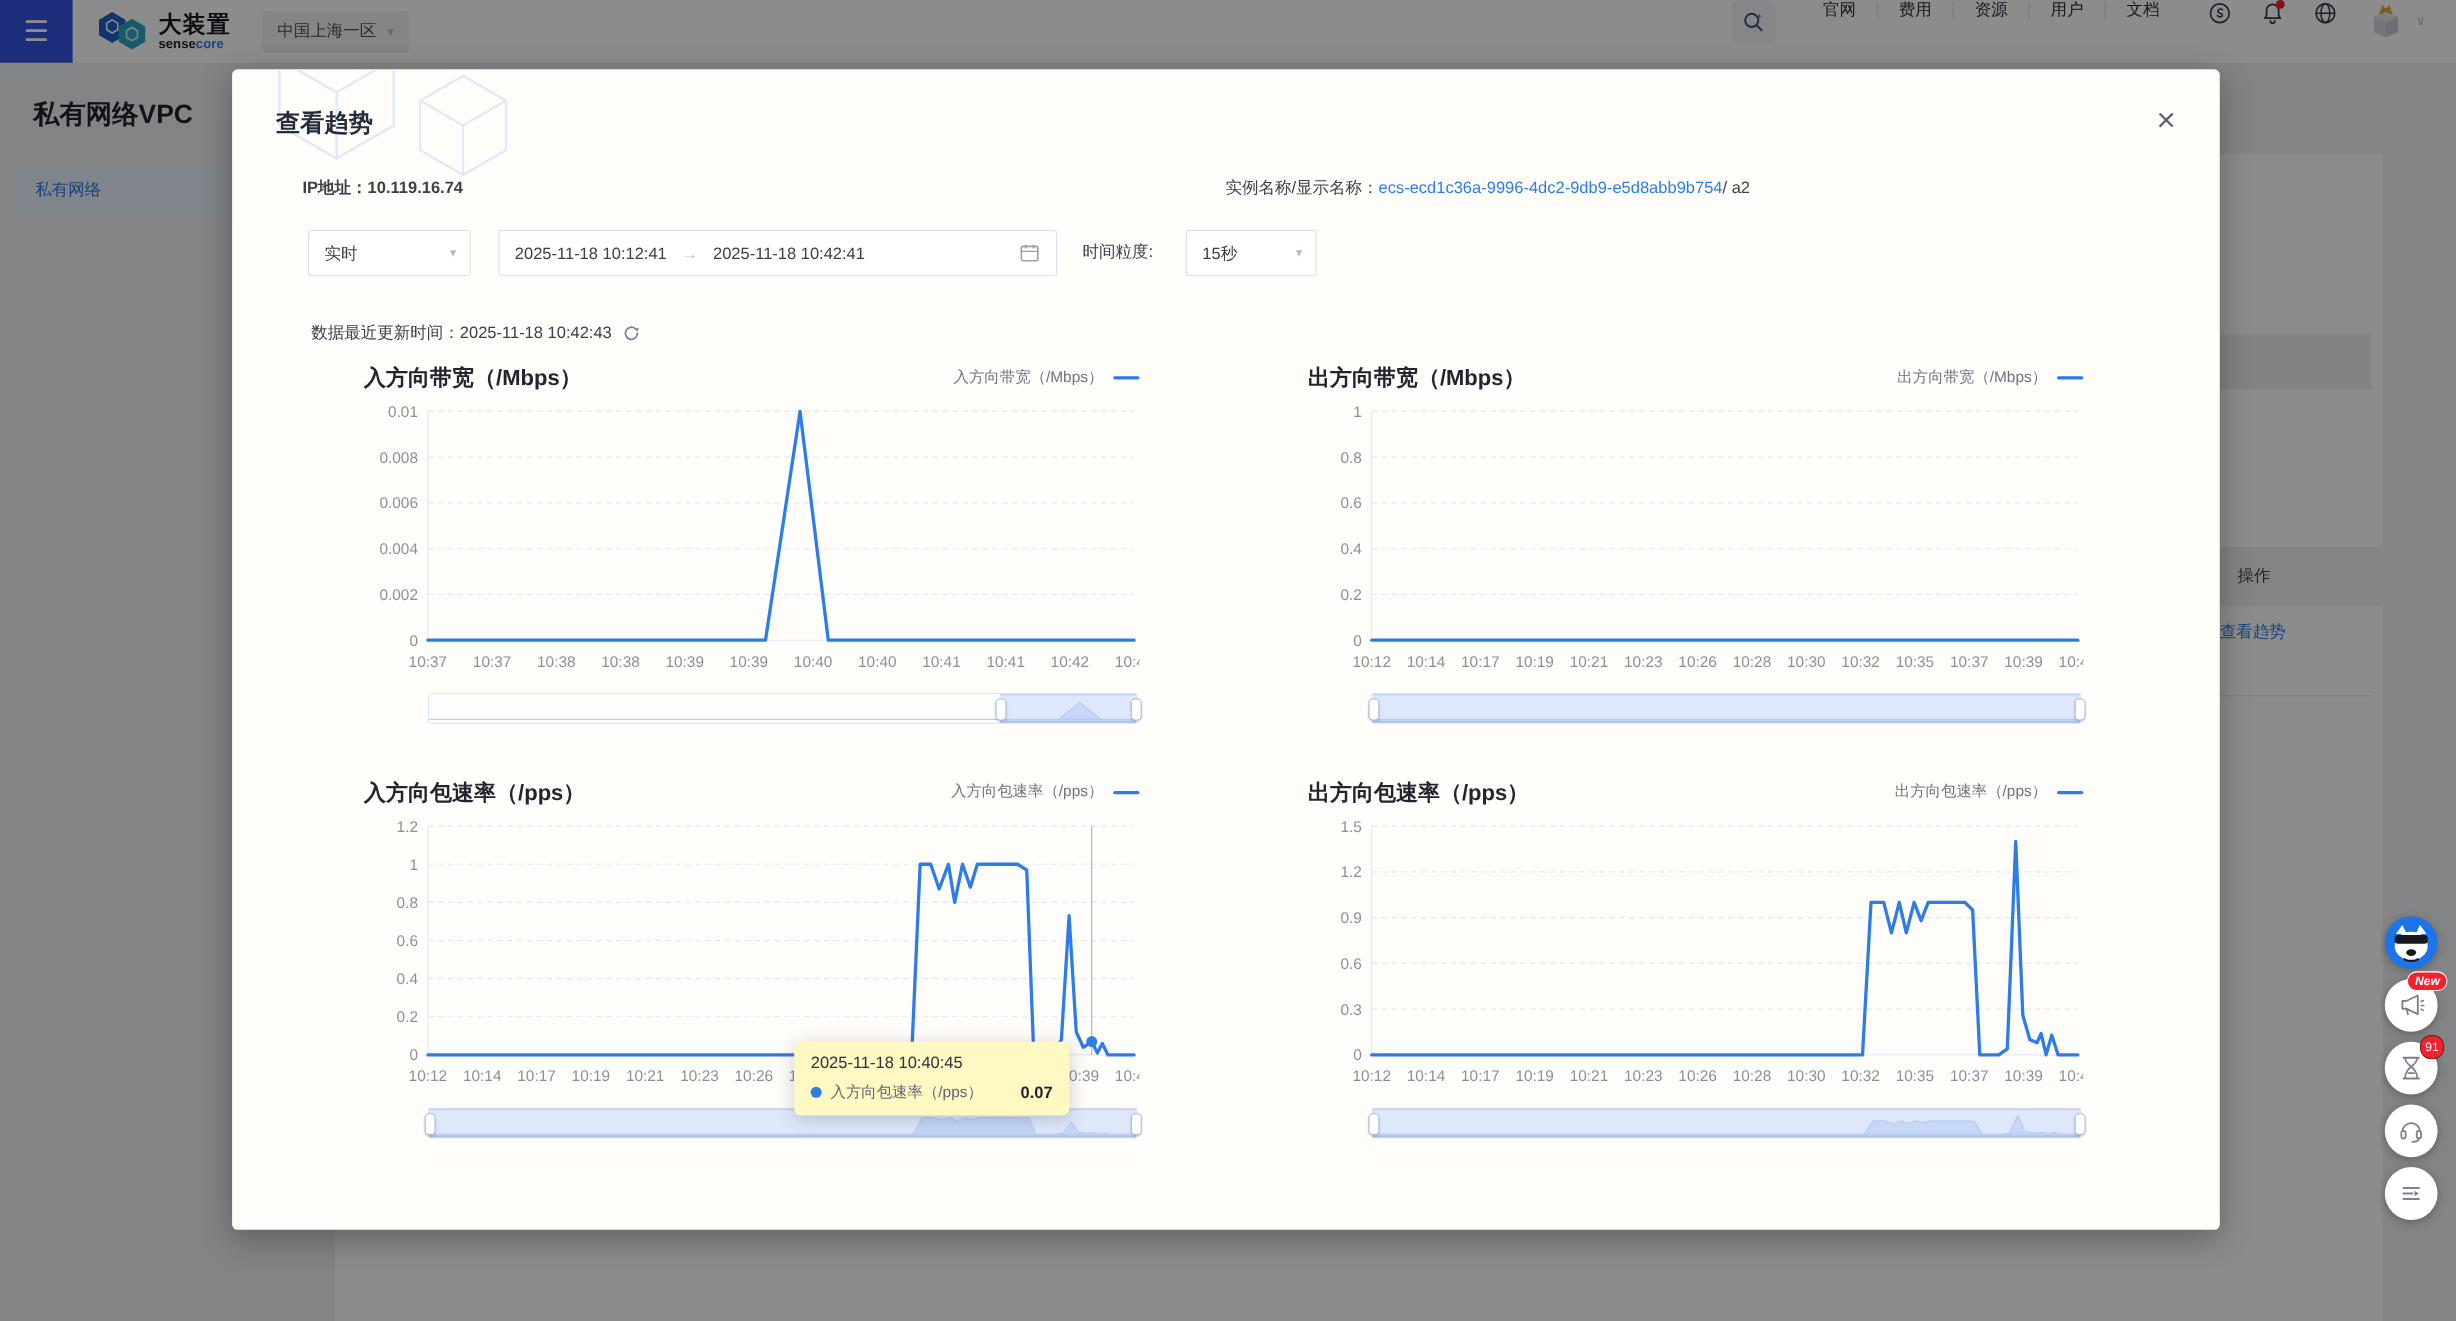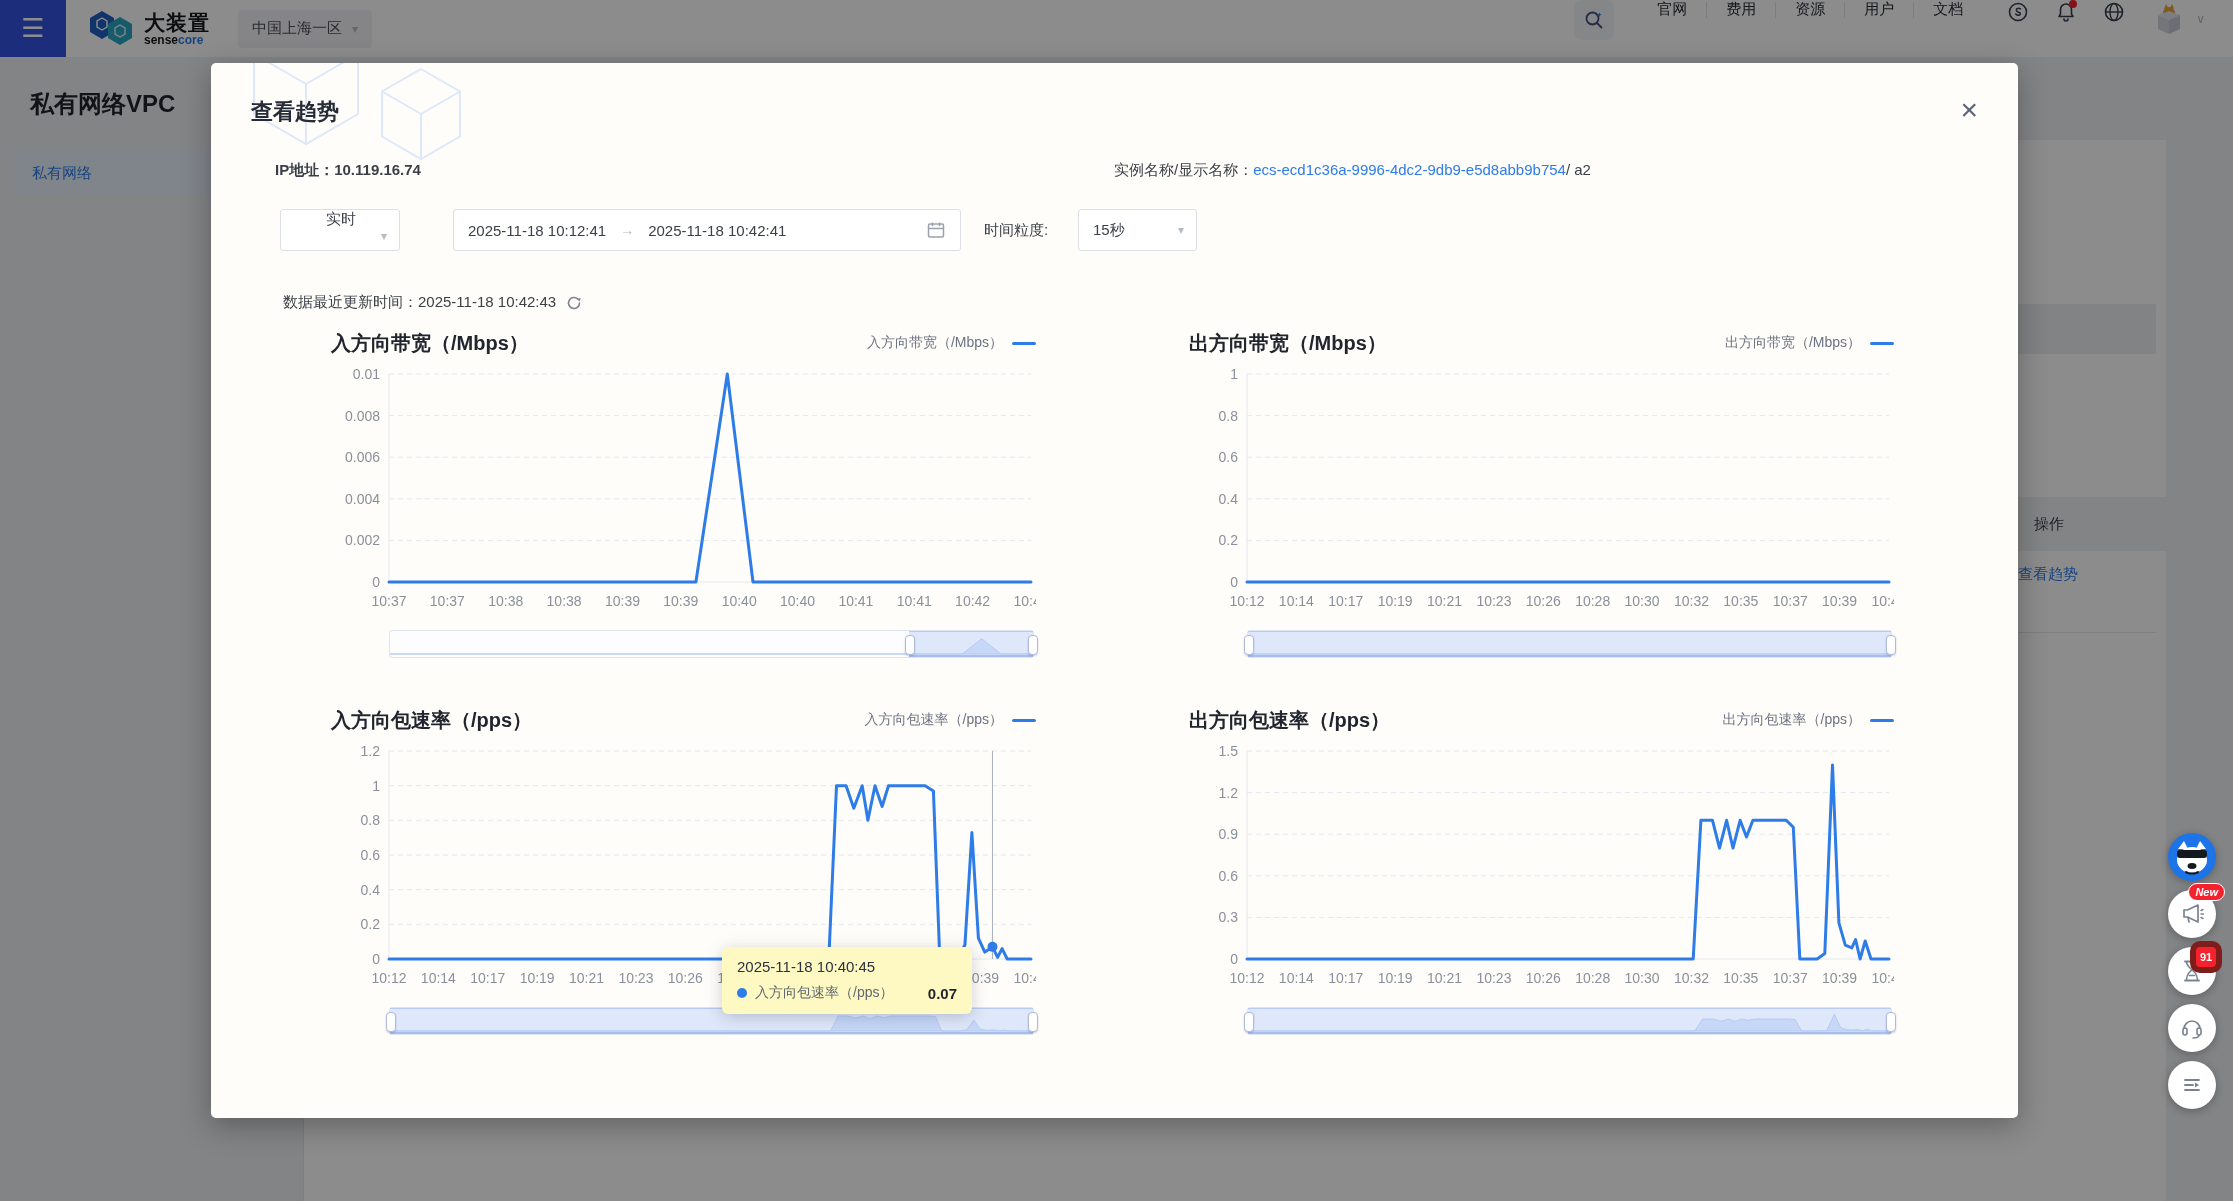--- a/index.html
+++ b/index.html
@@ -43,21 +43,21 @@
   .deco{position:absolute;left:18px;top:-26px;pointer-events:none;}
   .modal-title{position:absolute;left:40px;top:34px;font-size:22px;font-weight:bold;color:#252b37;}
   .modal-close{position:absolute;right:40px;top:32px;font-size:30px;color:#5b6576;line-height:30px;cursor:pointer;}
   .info-row{position:absolute;left:0;top:98px;width:100%;font-size:15px;color:#3a3f48;}
   .info-ip{position:absolute;left:64px;white-space:nowrap;font-weight:bold;}
   .info-inst{position:absolute;left:903px;white-space:nowrap;}
   .link{color:#2d7ce8;cursor:pointer;}
   .ctl-row{position:absolute;left:0;top:146px;height:42px;width:100%;}
   .sel{position:absolute;height:42px;background:#fff;border:1px solid #dcdfe5;border-radius:3px;box-sizing:border-box;display:flex;align-items:center;font-size:15px;color:#3a3f48;padding:0 12px 0 14px;cursor:pointer;}
   .sel .caret{margin-left:auto;}
-  .sel1{left:69px;width:120px;flex-direction:column;}
+  .sel1{left:69px;width:148px;}
   .sel2{left:867px;width:119px;}
   .datebox{position:absolute;left:242px;width:508px;height:42px;background:#fff;border:1px solid #dcdfe5;border-radius:3px;box-sizing:border-box;display:flex;align-items:center;font-size:15px;color:#3a3f48;padding:0 14px;gap:14px;cursor:pointer;}
   .datebox .arrow{color:#b4bac4;font-size:14px;}
   .datebox svg{margin-left:auto;}
   .gran-label{position:absolute;left:773px;line-height:42px;font-size:15px;color:#3a3f48;}
   .upd-row{position:absolute;left:72px;top:230px;font-size:15px;color:#3a3f48;display:flex;align-items:center;gap:9px;}
   
   .chart-block{position:absolute;width:705px;}
   .cb0{left:120px;top:265px;}
   .cb1{left:978px;top:265px;}
@@ -78,21 +78,21 @@
   .tt-time{font-size:15px;color:#2b3240;}
   .tt-row{display:flex;align-items:center;margin-top:9px;gap:8px;}
   .tt-dot{width:10px;height:10px;border-radius:50%;background:#2d7ce8;display:inline-block;}
   .tt-label{font-size:14px;color:#5f6672;}
   .tt-val{margin-left:auto;font-size:15px;font-weight:bold;color:#1f242e;}
   
   .floaters{position:absolute;left:2168px;top:833px;width:50px;z-index:20;display:flex;flex-direction:column;gap:9px;}
   .fbtn{position:relative;width:48px;height:48px;border-radius:50%;background:#fff;box-shadow:0 2px 8px rgba(0,0,0,.28);display:flex;align-items:center;justify-content:center;cursor:pointer;}
   .fbtn.mascot{background:#1d74e8;overflow:hidden;}
   .badge-new{position:absolute;top:-7px;right:-9px;background:#f5222d;color:#fff;font-size:11px;font-style:italic;font-weight:bold;padding:2px 6px;border-radius:9px;border:1px solid #fff;}
-  .badge-num{position:absolute;top:-6px;right:-6px;background:#f5222d;color:#fff;font-size:11px;font-weight:bold;min-width:20px;height:20px;border-radius:10px;display:flex;align-items:center;justify-content:center;border:6px solid #7f1d1d;}
+  .badge-num{position:absolute;top:-6px;right:-6px;background:#f5222d;color:#fff;font-size:11px;font-weight:normal;min-width:20px;height:20px;border-radius:10px;display:flex;align-items:center;justify-content:center;border:1px solid #7f1d1d;}
 </style>
 </head>
 <body>
 
 <div class="topbar">
   <div class="hamburger">
     <span>☰</span>
   </div>
   <div class="logo">
     <svg width="46" height="40" viewBox="0 0 46 40">

